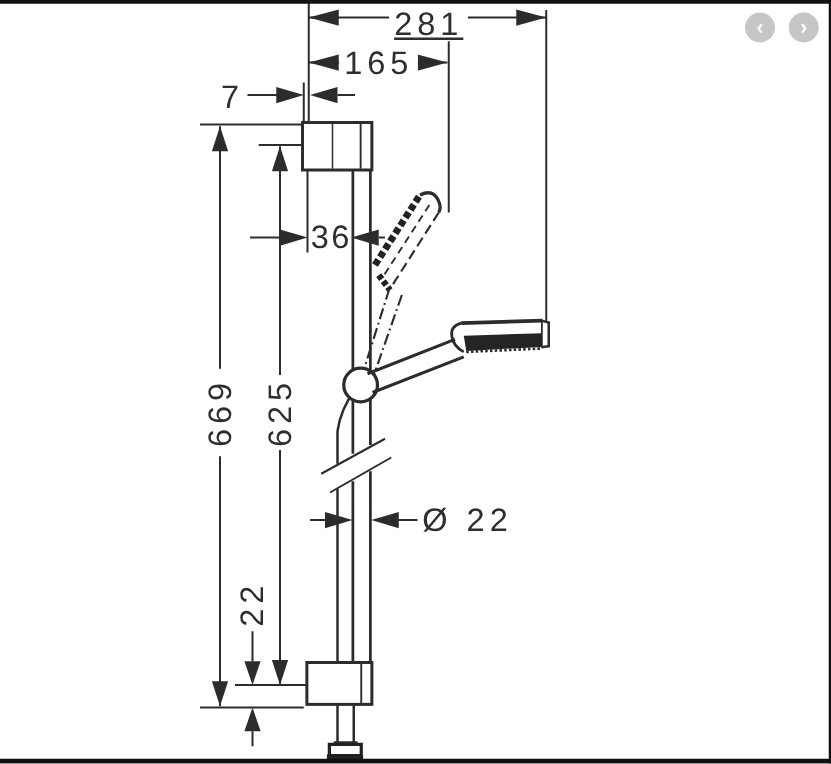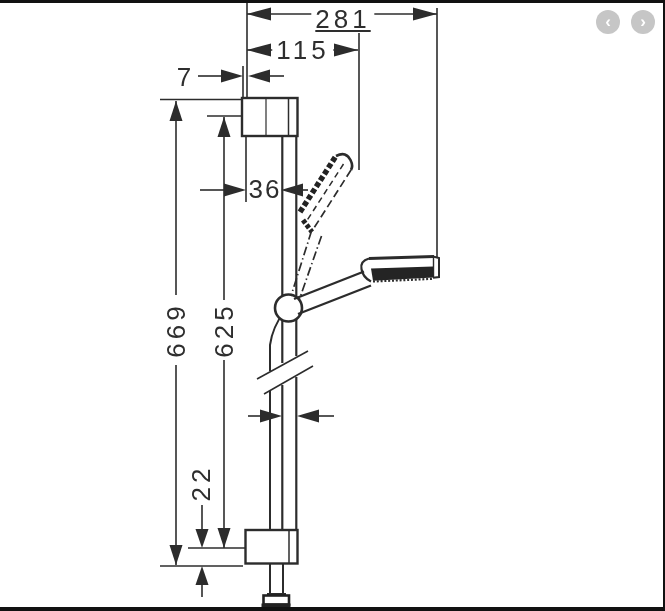--- a/index.html
+++ b/index.html
@@ -146,32 +146,33 @@
         <line x1="351" y1="170" x2="314" y2="228" stroke-width="1.7" stroke-dasharray="8 4"></line>
         <line x1="343.5" y1="164" x2="306" y2="222" stroke-width="1.5" stroke-dasharray="6 4"></line>
         <line x1="311.5" y1="231" x2="291" y2="296" stroke-width="1.7" stroke-dasharray="9 3 1.5 3"></line>
         <line x1="321.5" y1="236" x2="299.5" y2="299" stroke-width="1.7" stroke-dasharray="9 3 1.5 3"></line>
       </g>
     </g>
   </svg>
 
   <div class="dim-label masked" style="left:343px;top:19px;text-decoration:underline;">281</div>
 
-  <div class="dim-label masked" style="left:303px;top:50px;">115</div>
+  <div class="dim-label masked" style="left:303px;top:50px;">165</div>
 
   <div class="dim-label" style="left:186px;top:77px;">7</div>
 
   <div class="dim-label" style="left:265px;top:189px;letter-spacing:2px;">36</div>
 
   <div class="dim-label vertical" style="left:176px;top:330px;">669</div>
 
   <div class="dim-label vertical" style="left:224px;top:330px;">625</div>
 
   <div class="dim-label vertical" style="left:201px;top:483px;">22</div>
 
+  <div class="dim-label" style="left:374px;top:416px;">Ø 22</div>
 
   <button class="nav-btn" id="nav-prev">
     <span class="chev">‹</span>
   </button>
   <button class="nav-btn" id="nav-next">
     <span class="chev">›</span>
   </button>
 
   <div class="frame-bar" id="frame-top"></div>
   <div class="frame-bar" id="frame-bottom"></div>

